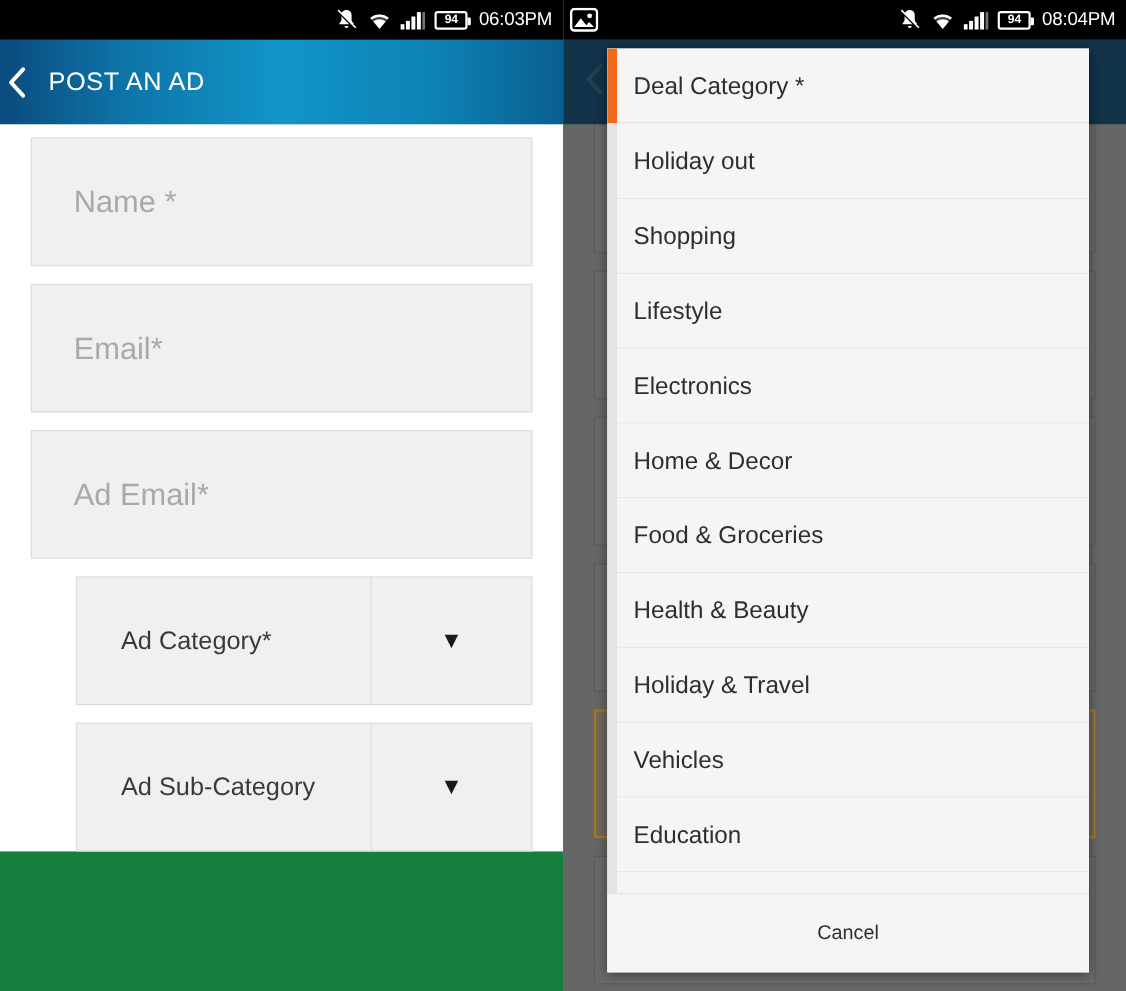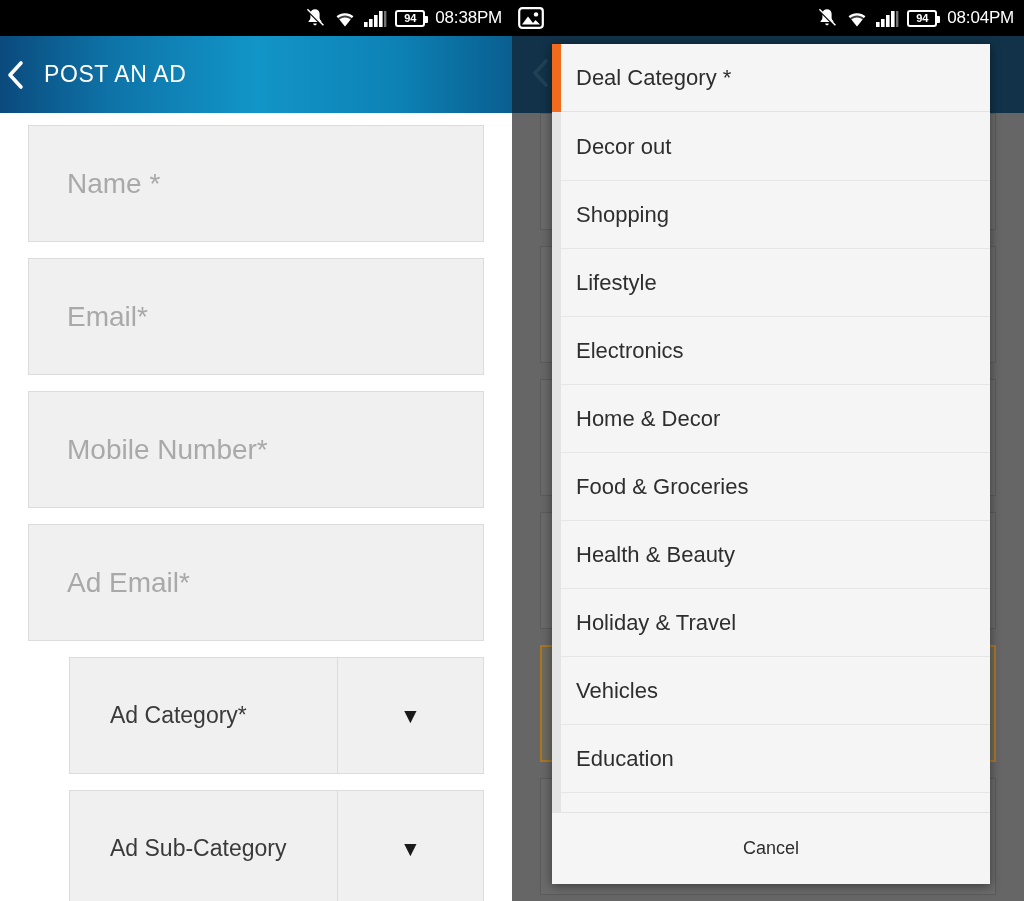--- a/index.html
+++ b/index.html
@@ -272,21 +272,21 @@
           <rect x="5" y="10" width="3.6" height="8" fill="#ffffff"></rect>
           <rect x="10" y="6" width="3.6" height="12" fill="#ffffff"></rect>
           <rect x="15" y="2" width="3.6" height="16" fill="#ffffff"></rect>
           <rect x="20" y="2" width="2.4" height="16" fill="#ffffff" opacity="0.45"></rect>
         </svg>
 
         <div class="battery">
           <span>94</span>
         </div>
 
-        <div class="sb-time">08:38PM</div>
+        <div class="sb-time">06:03PM</div>
       </div>
     </div>
 
     <div class="appbar">
       <div class="back">
         <svg width="20" height="30" viewBox="0 0 20 30">
           <path d="M16 3 L5 15 L16 27" stroke="#ffffff" stroke-width="3.6" fill="none" stroke-linecap="round" stroke-linejoin="round"></path>
         </svg>
       </div>
       <div class="title">POST AN AD</div>
@@ -295,23 +295,20 @@
     <div class="form">
 
       <div class="field">
         <span class="ph">Name *</span>
       </div>
 
       <div class="field">
         <span class="ph">Email*</span>
       </div>
 
-      <div class="field">
-        <span class="ph">Mobile Number*</span>
-      </div>
 
       <div class="field">
         <span class="ph">Ad Email*</span>
       </div>
 
       <div class="select-row">
         <div class="sel-label">Ad Category*</div>
         <div class="sel-arrow">▼</div>
       </div>
 
@@ -382,21 +379,21 @@
       <div class="ghost-field" style="top:665px"></div>
     </div>
 
     <div class="dialog">
       <div class="accent"></div>
       <div class="sidegutter"></div>
 
       <div class="dlg-header">Deal Category *</div>
 
       <div class="dlg-list">
-        <div class="dlg-item">Decor out</div>
+        <div class="dlg-item">Holiday out</div>
         <div class="dlg-item">Shopping</div>
         <div class="dlg-item">Lifestyle</div>
         <div class="dlg-item">Electronics</div>
         <div class="dlg-item">Home &amp; Decor</div>
         <div class="dlg-item">Food &amp; Groceries</div>
         <div class="dlg-item">Health &amp; Beauty</div>
         <div class="dlg-item">Holiday &amp; Travel</div>
         <div class="dlg-item">Vehicles</div>
         <div class="dlg-item">Education</div>
       </div>

